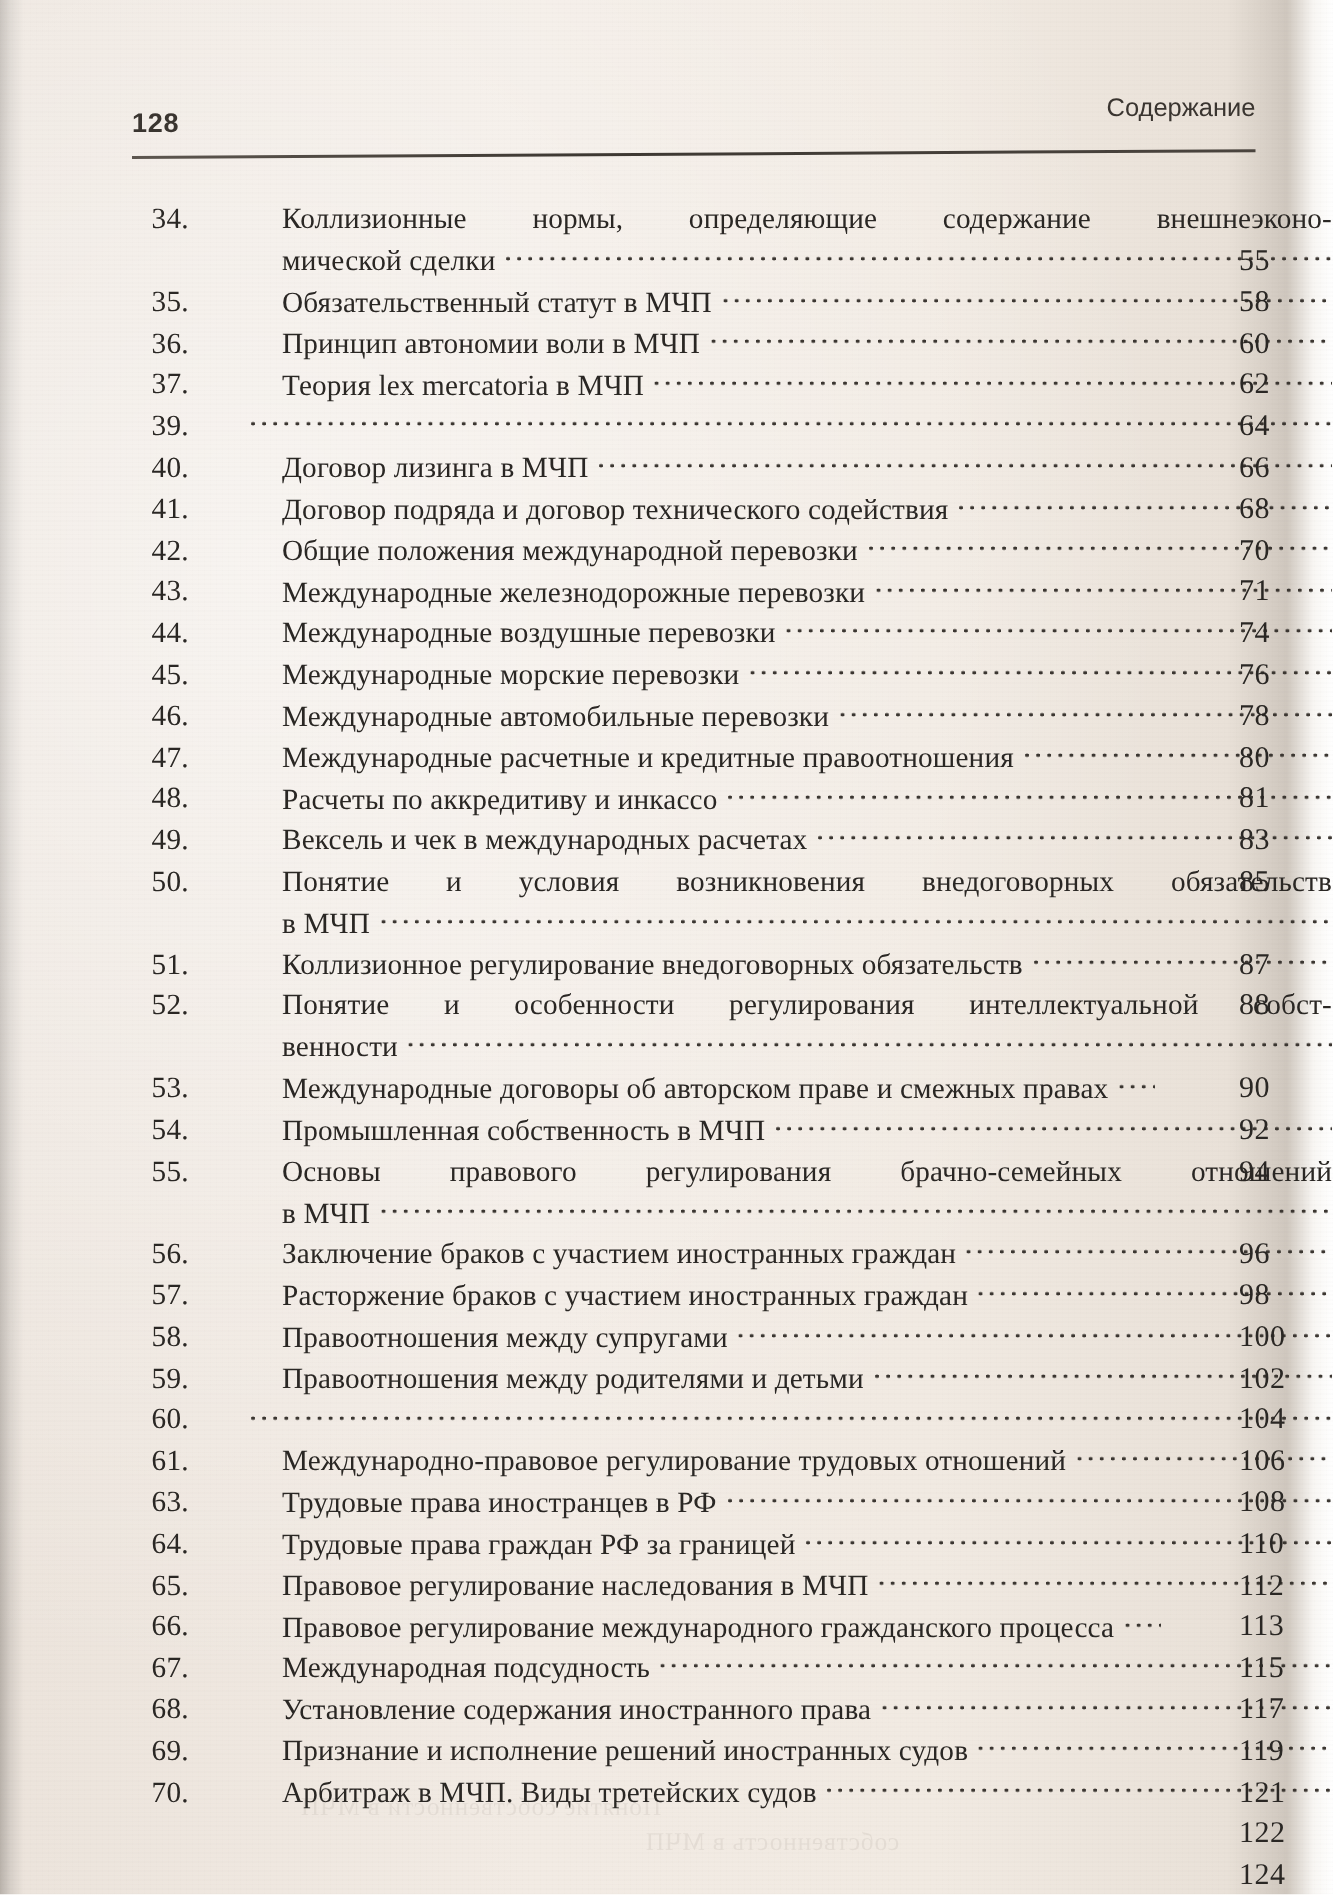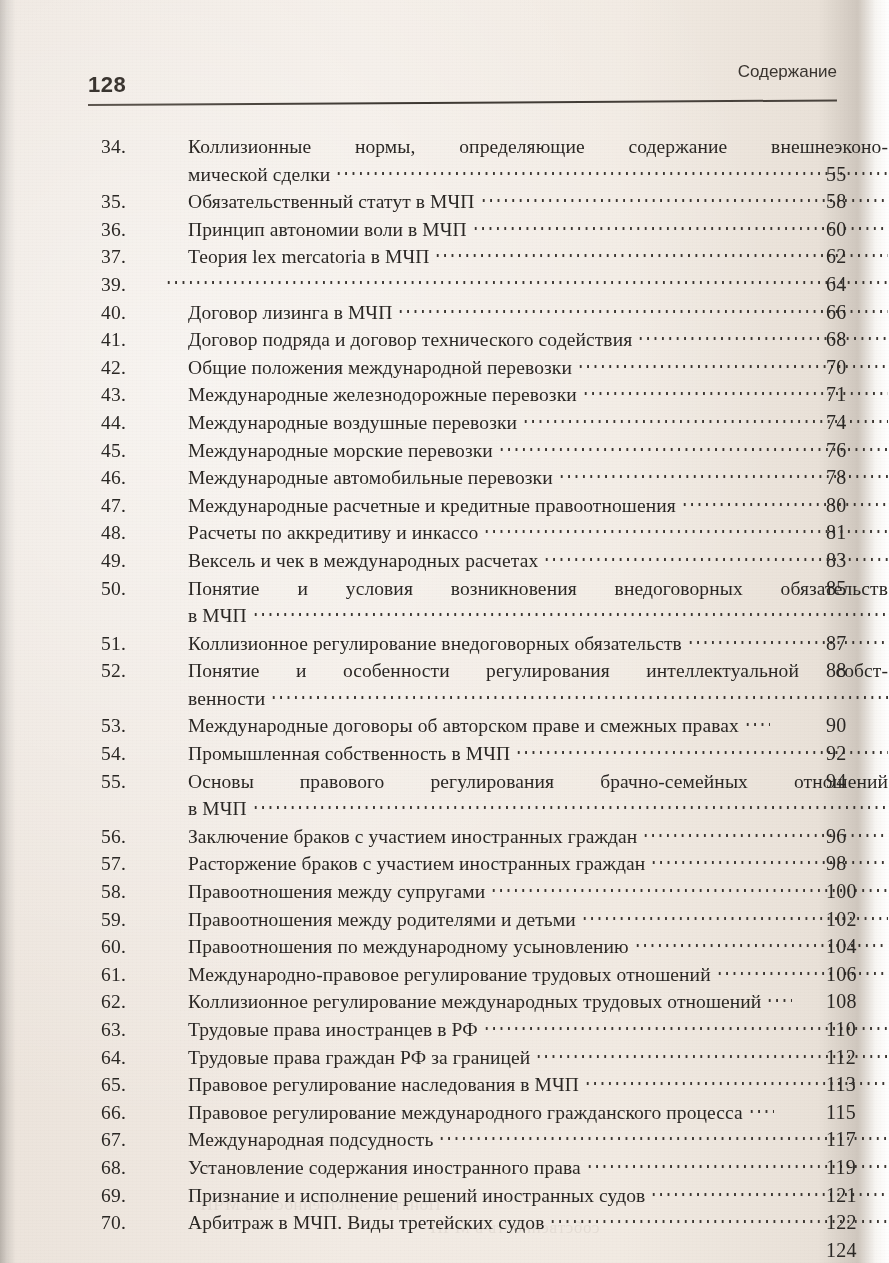--- a/index.html
+++ b/index.html
@@ -50,21 +50,21 @@
     right: 52px;
     top: 62px;
     height: 46px;
   }
   .folio {
     position: absolute;
     left: 0;
     top: 10px;
     font-family: "Liberation Sans", "DejaVu Sans", sans-serif;
     font-weight: bold;
-    font-size: 22px;
+    font-size: 18px;
     letter-spacing: 0.5px;
     color: #3a3530;
   }
   .running-head {
     position: absolute;
     right: 0;
     top: 0;
     font-family: "Liberation Sans", "DejaVu Sans", sans-serif;
     font-size: 17px;
     color: #3a3530;
@@ -413,40 +413,30 @@
           <div class="line">
             <span class="txt">Правоотношения между родителями и детьми</span>
             <span class="leader"></span>
           </div>
         </div>
       </div>
       <div class="entry">
         <div class="num">60.</div>
         <div class="body">
           <div class="line">
-            <span class="txt">Правоотношения по международному усыновлению</span>
             <span class="leader"></span>
           </div>
         </div>
       </div>
       <div class="entry">
         <div class="num">61.</div>
         <div class="body">
           <div class="line">
             <span class="txt">Международно-правовое регулирование трудовых отношений</span>
             <span class="leader"></span>
-          </div>
-        </div>
-      </div>
-      <div class="entry">
-        <div class="num">62.</div>
-        <div class="body">
-          <div class="line">
-            <span class="txt">Коллизионное регулирование международных трудовых отношений</span>
-            <span class="leader short"></span>
           </div>
         </div>
       </div>
       <div class="entry">
         <div class="num">63.</div>
         <div class="body">
           <div class="line">
             <span class="txt">Трудовые права иностранцев в РФ</span>
             <span class="leader"></span>
           </div>

